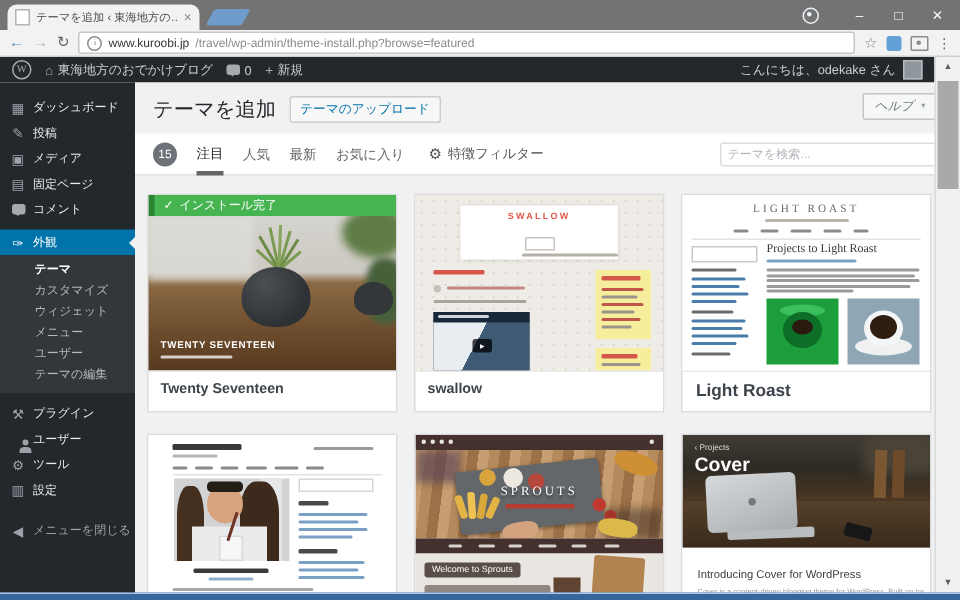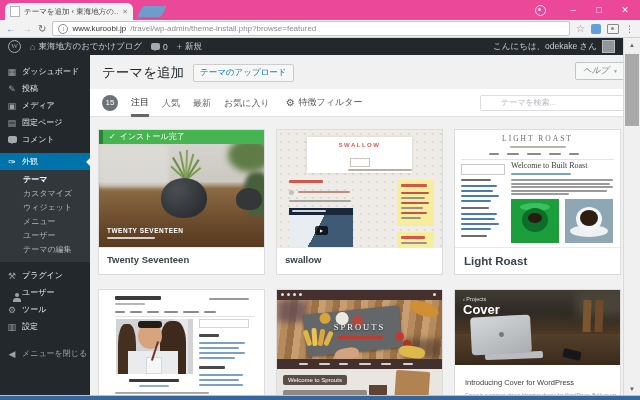--- a/index.html
+++ b/index.html
@@ -3,21 +3,21 @@
 <meta charset="utf-8">
 <style>
   html,body{margin:0;padding:0;}
   #screen{width:640px;height:400px;position:relative;overflow:hidden;
     font-family:"Liberation Sans",sans-serif;background:#f1f1f1;
     -webkit-font-smoothing:antialiased;}
   .a{position:absolute;}
   .ln{position:absolute;border-radius:1px;}
 
   
-  .titlebar{position:absolute;top:0;left:0;right:0;height:32px;background:#ec4899;}
+  .titlebar{position:absolute;top:0;left:0;right:0;height:32px;background:#737373;}
   .tab{position:absolute;left:5px;top:3px;width:128px;height:17px;background:#f2f2f2;
     border-radius:6px 6px 0 0;display:flex;align-items:center;padding:0 5px;box-sizing:border-box;gap:4px;}
   .favicon{width:8px;height:9px;background:#fff;border:1px solid #aeb4ba;flex-shrink:0;}
   .tab-title{font-size:7.5px;color:#4a4a4a;white-space:nowrap;overflow:hidden;flex:1;}
   .tab-close{font-size:7px;color:#8a8a8a;flex-shrink:0;cursor:default;}
   .newtab{position:absolute;left:140px;top:6px;width:24px;height:11px;background:#6f9ccb;
     transform:skewX(-28deg);border-radius:2px;}
   .winbtns{position:absolute;right:2px;top:0;height:20px;display:flex;align-items:center;}
   .winbtn{width:26px;text-align:center;color:#fff;font-size:9px;line-height:20px;}
   .profile-icon{width:9px;height:9px;border:1px solid #eaf1f8;border-radius:50%;margin-right:14px;position:relative;}
@@ -76,21 +76,21 @@
 
   .filterbar{margin-top:7px;background:#fff;height:27px;display:flex;align-items:center;
     padding:0 12px;box-shadow:0 1px 1px rgba(0,0,0,.06);}
   .count{min-width:16px;height:16px;border-radius:50%;background:#6c7278;color:#fff;font-size:8px;
     display:flex;align-items:center;justify-content:center;box-sizing:border-box;padding:0 2px;}
   .flink{margin-left:13px;font-size:9px;color:#666;padding:7px 0 5px;}
   .flink.current{color:#23282d;border-bottom:3px solid #666;}
   .feature{margin-left:16px;font-size:9px;color:#555;display:flex;gap:4px;align-items:center;}
   .gear{font-size:10px;color:#555;}
   .theme-search{margin-left:auto;width:148px;height:16px;border:1px solid #ddd;border-radius:2px;
-    font-size:8px;padding:0 20px;color:#32373c;background:#fff;box-sizing:border-box;font-family:"Liberation Sans",sans-serif;}
+    font-size:8px;padding:0 4px;color:#32373c;background:#fff;box-sizing:border-box;font-family:"Liberation Sans",sans-serif;}
   .theme-search::placeholder{color:#b0b5ba;}
 
   .themes{display:flex;flex-wrap:wrap;gap:14px 11px;padding:13px 0 0 8px;}
   .card{width:167px;background:#fff;border:1px solid #dcdcde;box-sizing:border-box;}
   .shot{height:117px;position:relative;overflow:hidden;border-bottom:1px solid #e9e9e9;background:#fafafa;}
   .tname{padding:6px 8px;font-size:9.5px;font-weight:bold;color:#3c434a;}
   .tname.big{font-size:11.5px;padding:7px 9px;}
 
   
   .t17{background:linear-gradient(180deg,#d8d7d2 0%,#ccc9c2 44%,#8b6a44 50%,#6e4e2e 76%,#57391f 100%);}
@@ -326,21 +326,21 @@
             <div class="ln" style="left:6px;top:55px;width:36px;height:2px;background:#4a7dab;"></div>
             <div class="ln" style="left:6px;top:60px;width:32px;height:2px;background:#4a7dab;"></div>
             <div class="ln" style="left:6px;top:65px;width:38px;height:2px;background:#4a7dab;"></div>
             <div class="ln" style="left:6px;top:70px;width:30px;height:2px;background:#4a7dab;"></div>
             <div class="ln" style="left:6px;top:77px;width:28px;height:2px;background:#6b6b6b;"></div>
             <div class="ln" style="left:6px;top:83px;width:36px;height:2px;background:#4a7dab;"></div>
             <div class="ln" style="left:6px;top:88px;width:34px;height:2px;background:#4a7dab;"></div>
             <div class="ln" style="left:6px;top:93px;width:38px;height:2px;background:#4a7dab;"></div>
             <div class="ln" style="left:6px;top:98px;width:30px;height:2px;background:#4a7dab;"></div>
             <div class="ln" style="left:6px;top:105px;width:26px;height:2px;background:#6b6b6b;"></div>
-            <div class="a serif" style="left:56px;top:31px;font-size:8px;color:#3a3a3a;">Welcome to Built Roast</div>
+            <div class="a serif" style="left:56px;top:31px;font-size:8px;color:#3a3a3a;">Projects to Light Roast</div>
             <div class="ln" style="left:56px;top:43px;width:60px;height:2px;background:#7aa0c4;"></div>
             <div class="ln" style="left:56px;top:49px;width:102px;height:2px;background:#9a9a9a;"></div>
             <div class="ln" style="left:56px;top:52.5px;width:99px;height:2px;background:#9a9a9a;"></div>
             <div class="ln" style="left:56px;top:56px;width:102px;height:2px;background:#9a9a9a;"></div>
             <div class="ln" style="left:56px;top:59.5px;width:96px;height:2px;background:#9a9a9a;"></div>
             <div class="ln" style="left:56px;top:63px;width:58px;height:2px;background:#9a9a9a;"></div>
             <div class="a" style="left:56px;top:69px;width:48px;height:44px;background:#1d9e3c;">
               <div class="a" style="left:9px;top:4px;width:30px;height:8px;background:#3cbf5e;border-radius:50%;"></div>
               <div class="a" style="left:11px;top:9px;width:26px;height:24px;background:#0c6e27;border-radius:50%;"></div>
               <div class="a" style="left:17px;top:14px;width:14px;height:10px;background:#2a1a10;border-radius:50%;"></div>

